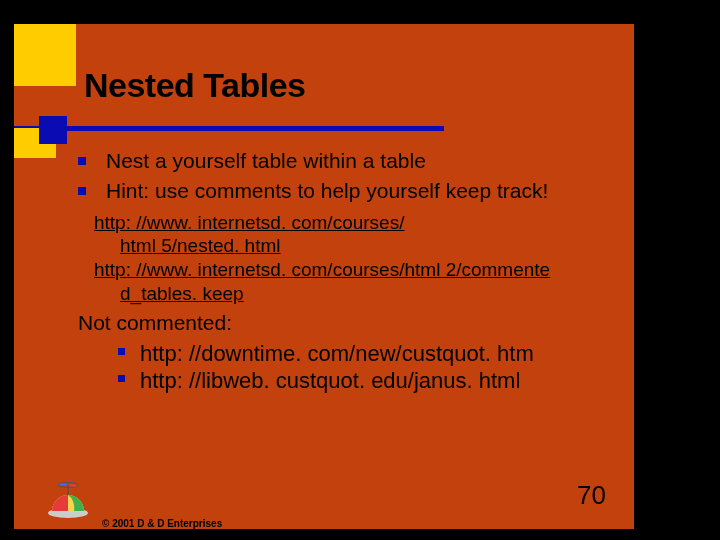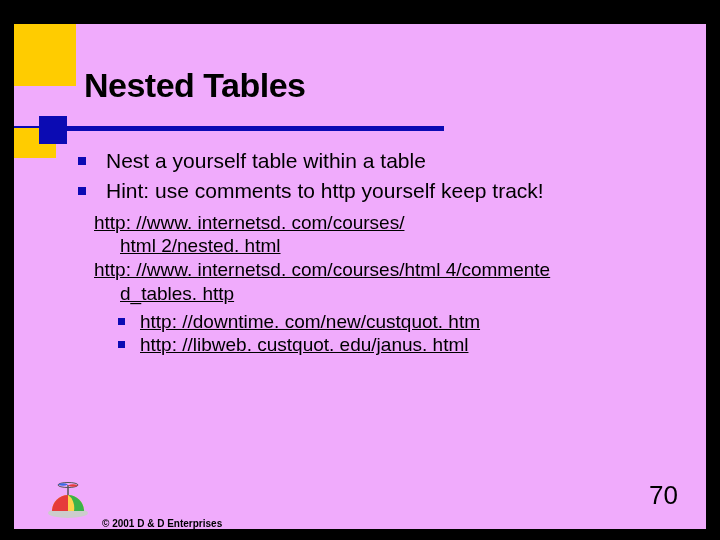--- a/index.html
+++ b/index.html
@@ -8,23 +8,23 @@
     width: 720px;
     height: 540px;
     background: #000;
     font-family: Verdana, Geneva, sans-serif;
     overflow: hidden;
   }
   .slide {
     position: absolute;
     top: 24px;
     left: 14px;
-    width: 692px;
+    width: 620px;
     height: 505px;
-    background: #f0abfc;
+    background: #c2410c;
   }
   
   .deco-yellow-big {
     position: absolute;
     top: 0;
     left: 0;
     width: 62px;
     height: 62px;
     background: #ffcc00;
   }
@@ -93,22 +93,21 @@
     color: #000;
   }
   .urls .indent { padding-left: 26px; display: block; }
   .sub {
     margin-top: 4px;
     font-size: 21px;
   }
   .lvl2-block {
     margin-top: 4px;
     margin-left: 40px;
-    font-size: 19px;
-    text-decoration: underline;
+    font-size: 22px;
     color: #000;
   }
   .lvl2 { position: relative; padding-left: 22px; }
   .lvl2 .sq2 {
     position: absolute;
     left: 0;
     top: 8px;
     width: 7px;
     height: 7px;
     background: #0b0bb3;
@@ -149,30 +148,31 @@
 
   <div class="title">Nested Tables</div>
 
   <div class="body">
     <div class="lvl1">
       <span class="sq"></span>
       <span>Nest a yourself table within a table</span>
     </div>
     <div class="lvl1">
       <span class="sq"></span>
-      <span>Hint:  use comments to http yourself keep track!</span>
+      <span>Hint:  use comments to help yourself keep track!</span>
     </div>
 
     <div class="urls">
       <span>http: //www. internetsd. com/courses/</span><br>
-      <span class="indent">html 2/nested. html</span>
-      <span>http: //www. internetsd. com/courses/html 4/commente</span><br>
-      <span class="indent">d_tables. http</span>
+      <span class="indent">html 5/nested. html</span>
+      <span>http: //www. internetsd. com/courses/html 2/commente</span><br>
+      <span class="indent">d_tables. keep</span>
     </div>
 
+    <div class="sub">Not commented:</div>
 
     <div class="lvl2-block">
       <div class="lvl2">
         <span class="sq2"></span>
         <span>http: //downtime. com/new/custquot. htm</span>
       </div>
       <div class="lvl2">
         <span class="sq2"></span>
         <span>http: //libweb. custquot. edu/janus. html</span>
       </div>

